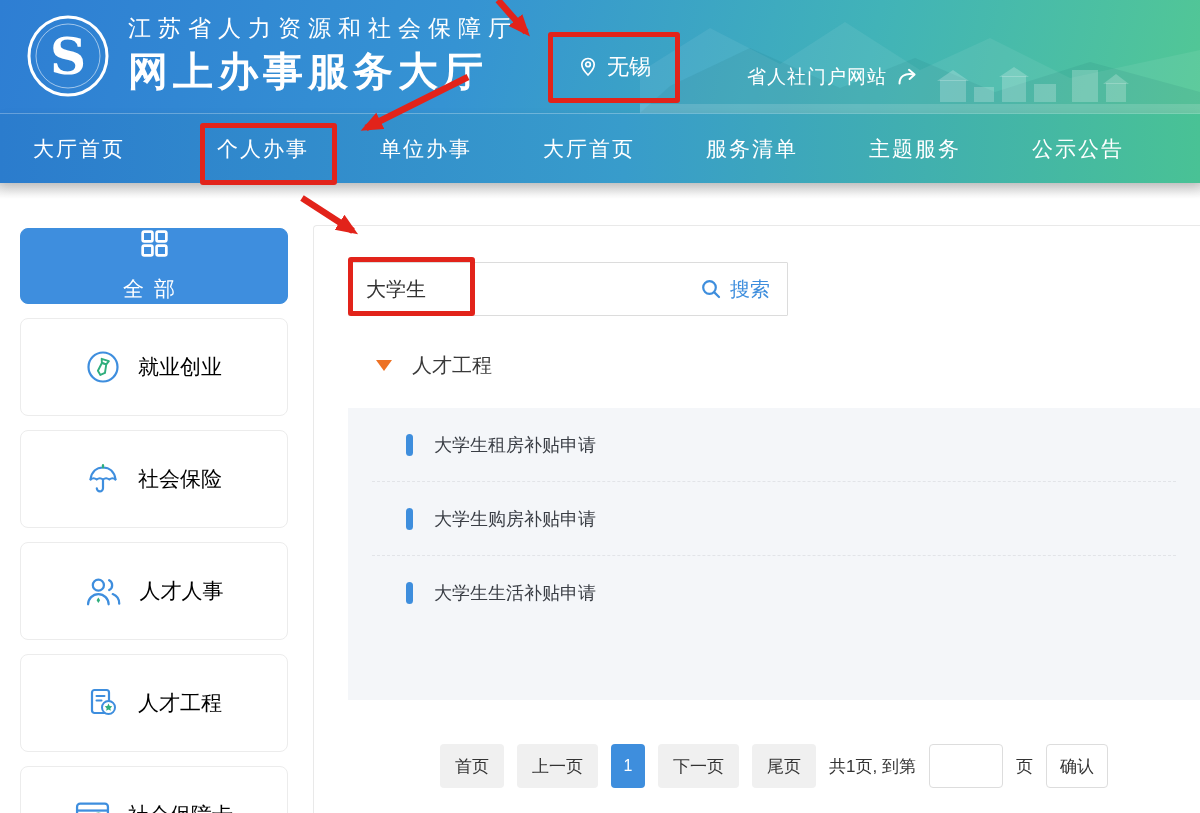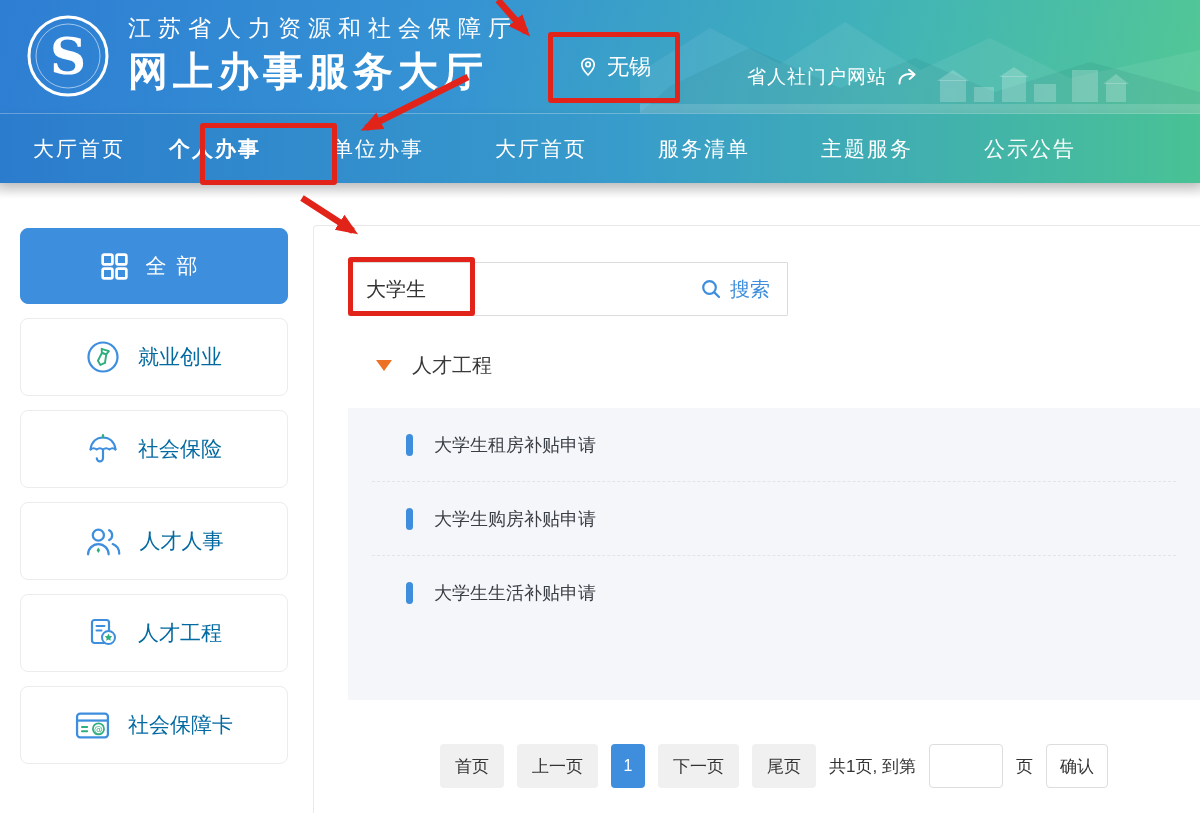--- a/index.html
+++ b/index.html
@@ -35,40 +35,40 @@
   .nav{
     position:absolute;left:0;top:113px;width:1200px;height:70px;
     background:linear-gradient(90deg,#2b7ccd 0%,#389ccb 52%,#49c295 100%);
     border-top:1px solid rgba(255,255,255,.28);
     display:flex;align-items:center;box-sizing:border-box;padding-left:33px;
     box-shadow:0 5px 10px rgba(0,0,0,.14);
     z-index:5;
   }
   .nav-item{color:#fff;font-size:21px;letter-spacing:2px;white-space:nowrap;cursor:pointer;}
   .nav-item + .nav-item{margin-left:71px;}
-  .nav-item:nth-child(2){margin-left:44px;font-weight:bold;}
+  .nav-item:nth-child(2){margin-left:92px;}
   
   .content-fade{
     position:absolute;left:0;top:183px;width:1200px;height:16px;
     background:linear-gradient(#dedede,rgba(255,255,255,0));
   }
   .main-panel-border{
     position:absolute;left:313px;top:225px;right:0;bottom:0;
     border-top:1px solid #e9e9e9;border-left:1px solid #e9e9e9;
     border-top-left-radius:4px;background:#fff;
   }
   
   .sidebar{position:absolute;left:20px;top:228px;width:268px;}
   .side-item{
-    height:78px;margin-bottom:14px;background:#fff;border:1px solid #ececec;border-radius:8px;
+    height:98px;margin-bottom:14px;background:#fff;border:1px solid #ececec;border-radius:8px;
     display:flex;align-items:center;justify-content:center;gap:18px;
-    font-size:21px;color:#0369a1;cursor:pointer;box-sizing:border-box;
+    font-size:21px;color:#000000;cursor:pointer;box-sizing:border-box;
   }
   .side-item.active{
-    height:76px;background:#3e8ede;border-color:#3e8ede;color:#fff;letter-spacing:10px;
+    height:76px;background:#3e8ede;border-color:#3e8ede;color:#fff;letter-spacing:10px;flex-direction:column;
   }
   .side-item .icon{display:flex;align-items:center;}
   
   .search-box{
     position:absolute;left:348px;top:262px;width:440px;height:54px;box-sizing:border-box;
     border:1px solid #dcdcdc;border-radius:1px;background:#fff;
     display:flex;align-items:center;
   }
   .search-input{
     flex:1;border:none;outline:none;background:transparent;

